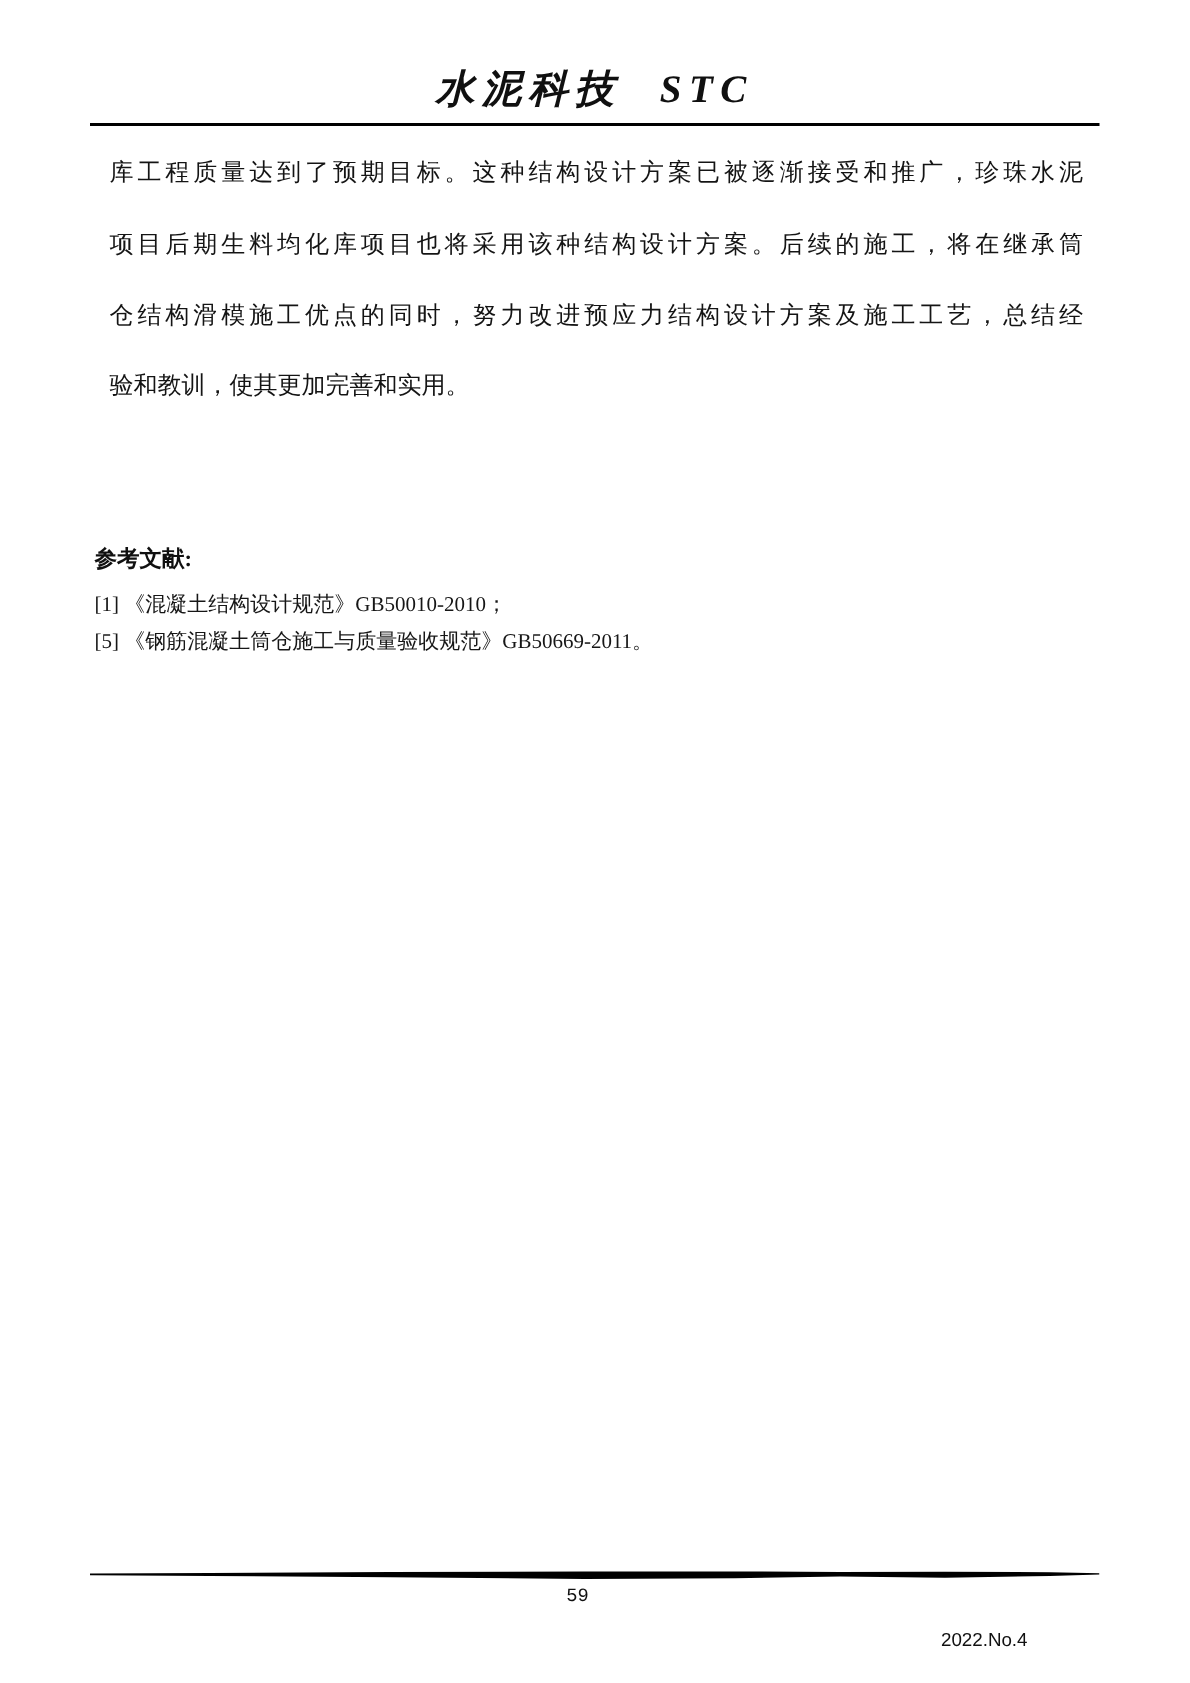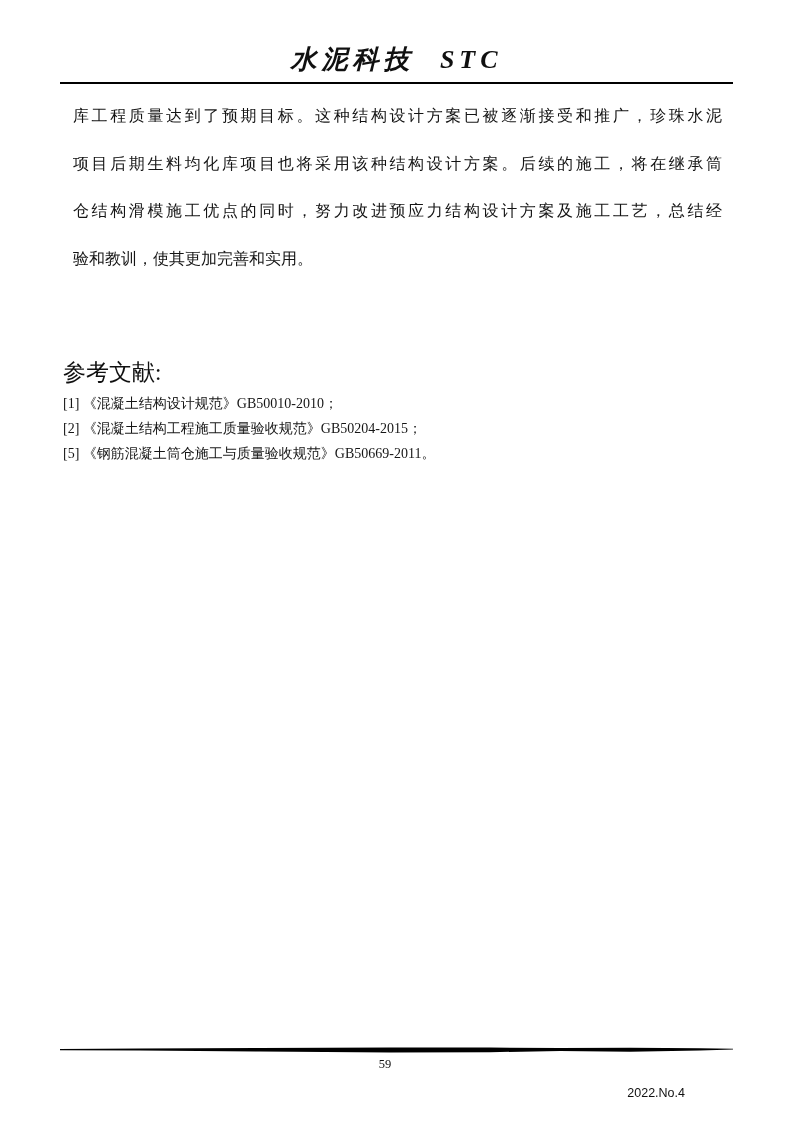--- a/index.html
+++ b/index.html
@@ -48,33 +48,34 @@
     height: 37.5px;
     line-height: 37.5px;
     font-size: 16px;
     color: #141414;
     text-align: justify;
     text-align-last: justify;
   }
   .body-line.last-line {
     text-align: center;
     text-align-last: left;
+    font-family: Liberation Mono, monospace;
   }
 
   
   .references {
     position: absolute;
     top: 362px;
     left: 63px;
     width: 669px;
   }
   .references-heading {
     margin: 0 0 7px 0;
-    font-size: 23px;
-    font-weight: normal;
+    font-size: 15px;
+    font-weight: bold;
     color: #101010;
     line-height: 22px;
   }
   .ref-item {
     margin: 0;
     font-size: 14px;
     line-height: 25px;
     color: #161616;
   }
 
@@ -85,21 +86,21 @@
     left: 60px;
     width: 673px;
     height: 10px;
   }
   .page-number {
     position: absolute;
     top: 1057px;
     left: 60px;
     width: 650px;
     text-align: center;
-    font-family: Liberation Serif, serif;
+    font-family: Liberation Mono, monospace;
     font-size: 12.5px;
     color: #111111;
   }
   .issue-label {
     position: absolute;
     top: 1057px;
     right: 108px;
     font-family: "Liberation Sans", "DejaVu Sans", sans-serif;
     font-size: 12.5px;
     color: #111111;
@@ -119,21 +120,20 @@
   <main class="page-body">
     <p class="body-line">库工程质量达到了预期目标。这种结构设计方案已被逐渐接受和推广，珍珠水泥</p>
     <p class="body-line">项目后期生料均化库项目也将采用该种结构设计方案。后续的施工，将在继承筒</p>
     <p class="body-line">仓结构滑模施工优点的同时，努力改进预应力结构设计方案及施工工艺，总结经</p>
     <p class="body-line last-line">验和教训，使其更加完善和实用。</p>
   </main>
 
   <section class="references">
     <h3 class="references-heading">参考文献:</h3>
     <p class="ref-item">[1] 《混凝土结构设计规范》GB50010-2010；</p>
-    <p class="ref-item">[2] 《混凝土结构工程施工质量验收规范》GB50204-2015；</p>
     <p class="ref-item">[5] 《钢筋混凝土筒仓施工与质量验收规范》GB50669-2011。</p>
   </section>
 
   <footer>
     <svg class="footer-rule-svg" viewBox="0 0 673 10" preserveAspectRatio="none">
       <polygon fill="#000000" points="
         0,3 80,2.6 200,2 330,1.6 430,1.6 500,2 570,1.8 640,2.2 673,2.8
         673,3.6 640,4.6 570,5.8 500,5 430,6.2 330,6.6 200,5.5 80,4.6 0,4.2"></polygon>
     </svg>
     <div class="page-number">59</div>

